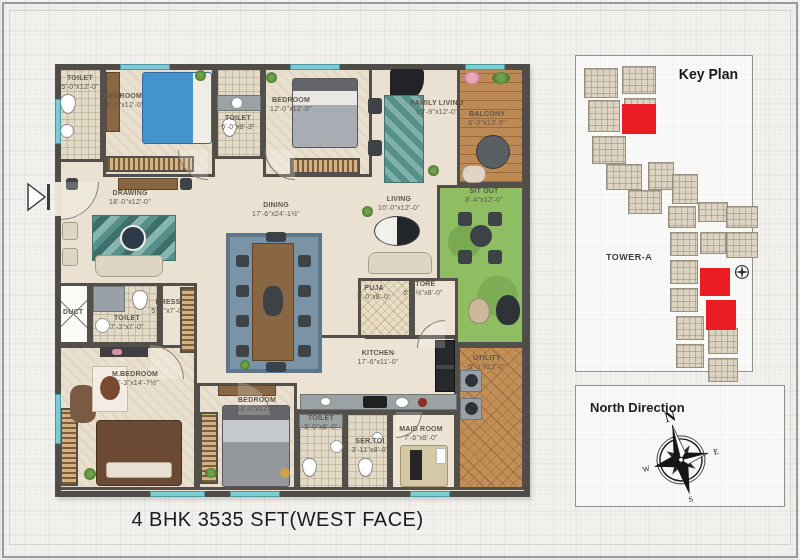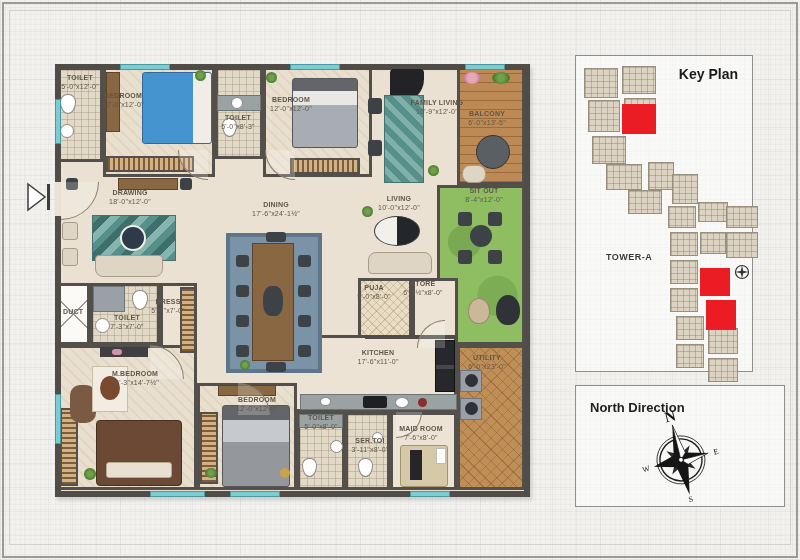--- a/index.html
+++ b/index.html
@@ -57,20 +57,21 @@
   #np-title{left:14px;top:14px;font-size:13px;font-weight:700;color:#222;}
   #compass{left:58px;top:22px;transform:rotate(-14deg);}
 </style>
 </head>
 <body>
 <div id="page">
 
   <div class="abs" id="frame1"></div>
   <div class="abs" id="frame2"></div>
 
+  <div class="abs" id="footer">4 BHK 3535 SFT(WEST FACE)</div>
 
   <svg class="abs" style="left:26px;top:182px" width="26" height="30">
     <polygon points="2,2 19,15 2,28" fill="#ffffff" stroke="#3d3d3d" stroke-width="1.5"></polygon>
     <rect x="21" y="2" width="3" height="26" fill="#3d3d3d"></rect>
   </svg>
 
   <div class="abs" id="plan">
 
     <div class="abs room tile walled" style="left:2px;top:3px;width:46px;height:95px"></div>
     <div class="abs room beige2 walled" style="left:48px;top:3px;width:112px;height:110px"></div>

